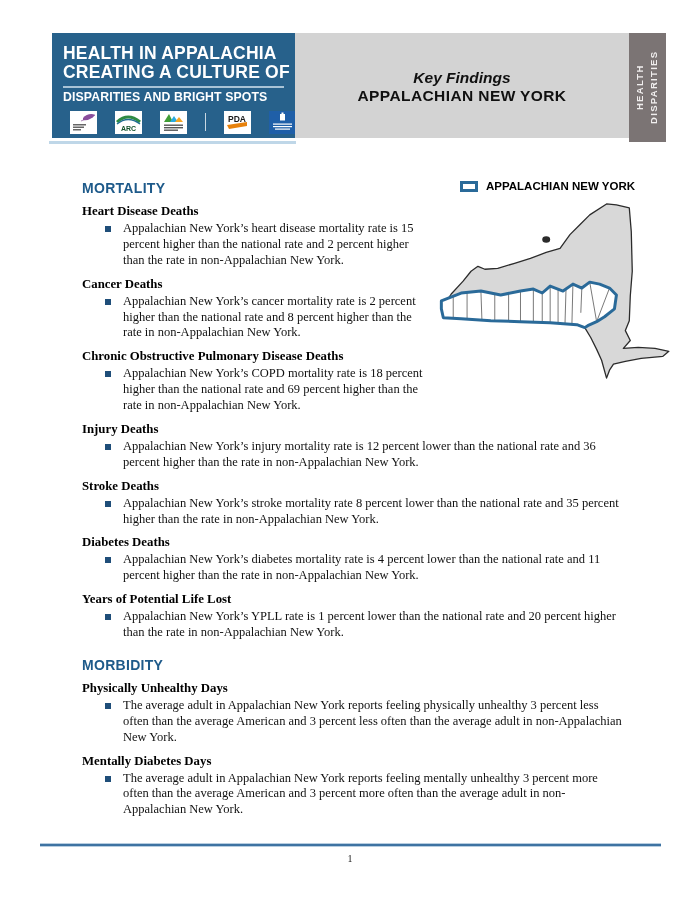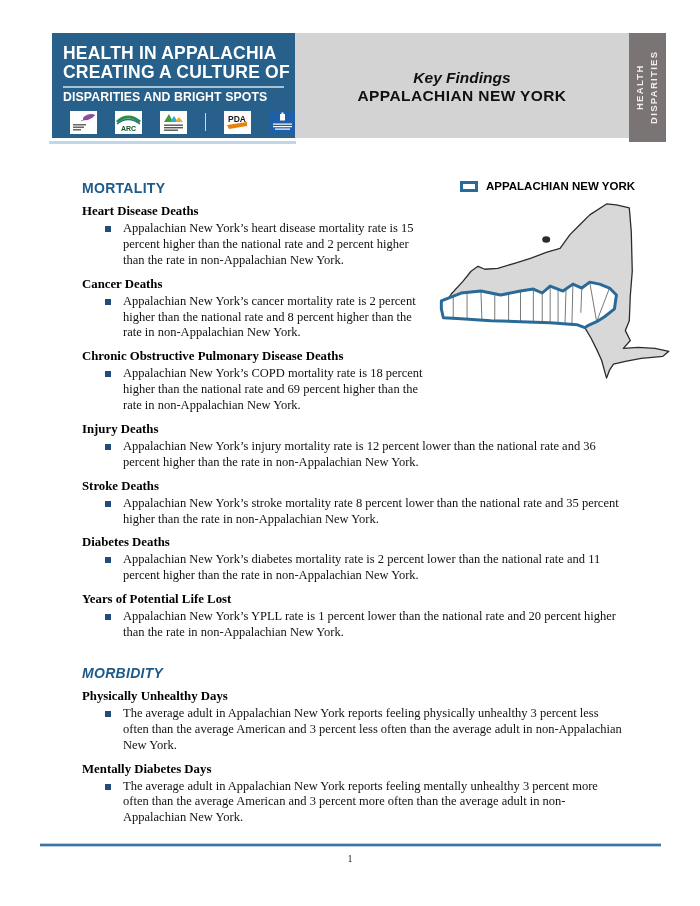--- a/index.html
+++ b/index.html
@@ -50,21 +50,21 @@
     font-family:"Liberation Sans", sans-serif; font-size:11.5px; font-weight:bold;
     color:#000; white-space:nowrap;
   }
   .legend-swatch { width:18px; height:11px; background:#fff; border:3px solid #2A6A99; flex:0 0 auto; }
   .ny-map { position:absolute; top:22px; right:-74px; width:262px; height:183px; }
 
   .section-heading {
     font-family:"Liberation Sans", sans-serif; font-size:14px; font-weight:bold;
     color:#1E5A8A; letter-spacing:.3px; margin:0 0 3px 0;
   }
-  .section + .section .section-heading { margin-top:24px;font-style:italic; }
+  .section + .section .section-heading { margin-top:16px; }
   .item-title { font-size:12.8px; font-weight:bold; margin:8px 0 2px 0; color:#000; }
   .item-body { display:flex; margin:2px 0 0 0; }
   .bullet { flex:0 0 6px; width:6px; height:6px; background:#1F4E79; margin:5px 12px 0 23px; }
   .item-text { flex:1; font-size:12.5px; line-height:1.27; color:#111; }
 
   
   .footer-rule {
     position:absolute; left:40px; right:39px; top:843px; height:4px;
     background:linear-gradient(#B7CDE0 0 1px, #3E73A2 1px 3px, #B7CDE0 3px 4px);
   }
@@ -233,21 +233,21 @@
     <div class="item-body">
       <span class="bullet"></span>
       <div class="item-text">Appalachian New York’s stroke mortality rate 8 percent lower than the national rate and 35 percent higher than the rate in non-Appalachian New York.</div>
     </div>
   </div>
 
   <div class="item">
     <div class="item-title">Diabetes Deaths</div>
     <div class="item-body">
       <span class="bullet"></span>
-      <div class="item-text">Appalachian New York’s diabetes mortality rate is 2 percent lower than the national rate and 11 percent higher than the rate in non-Appalachian New York.</div>
+      <div class="item-text">Appalachian New York’s diabetes mortality rate is 4 percent lower than the national rate and 11 percent higher than the rate in non-Appalachian New York.</div>
     </div>
   </div>
 
   <div class="item">
     <div class="item-title">Years of Potential Life Lost</div>
     <div class="item-body">
       <span class="bullet"></span>
       <div class="item-text">Appalachian New York’s YPLL rate is 1 percent lower than the national rate and 20 percent higher than the rate in non-Appalachian New York.</div>
     </div>
   </div>

